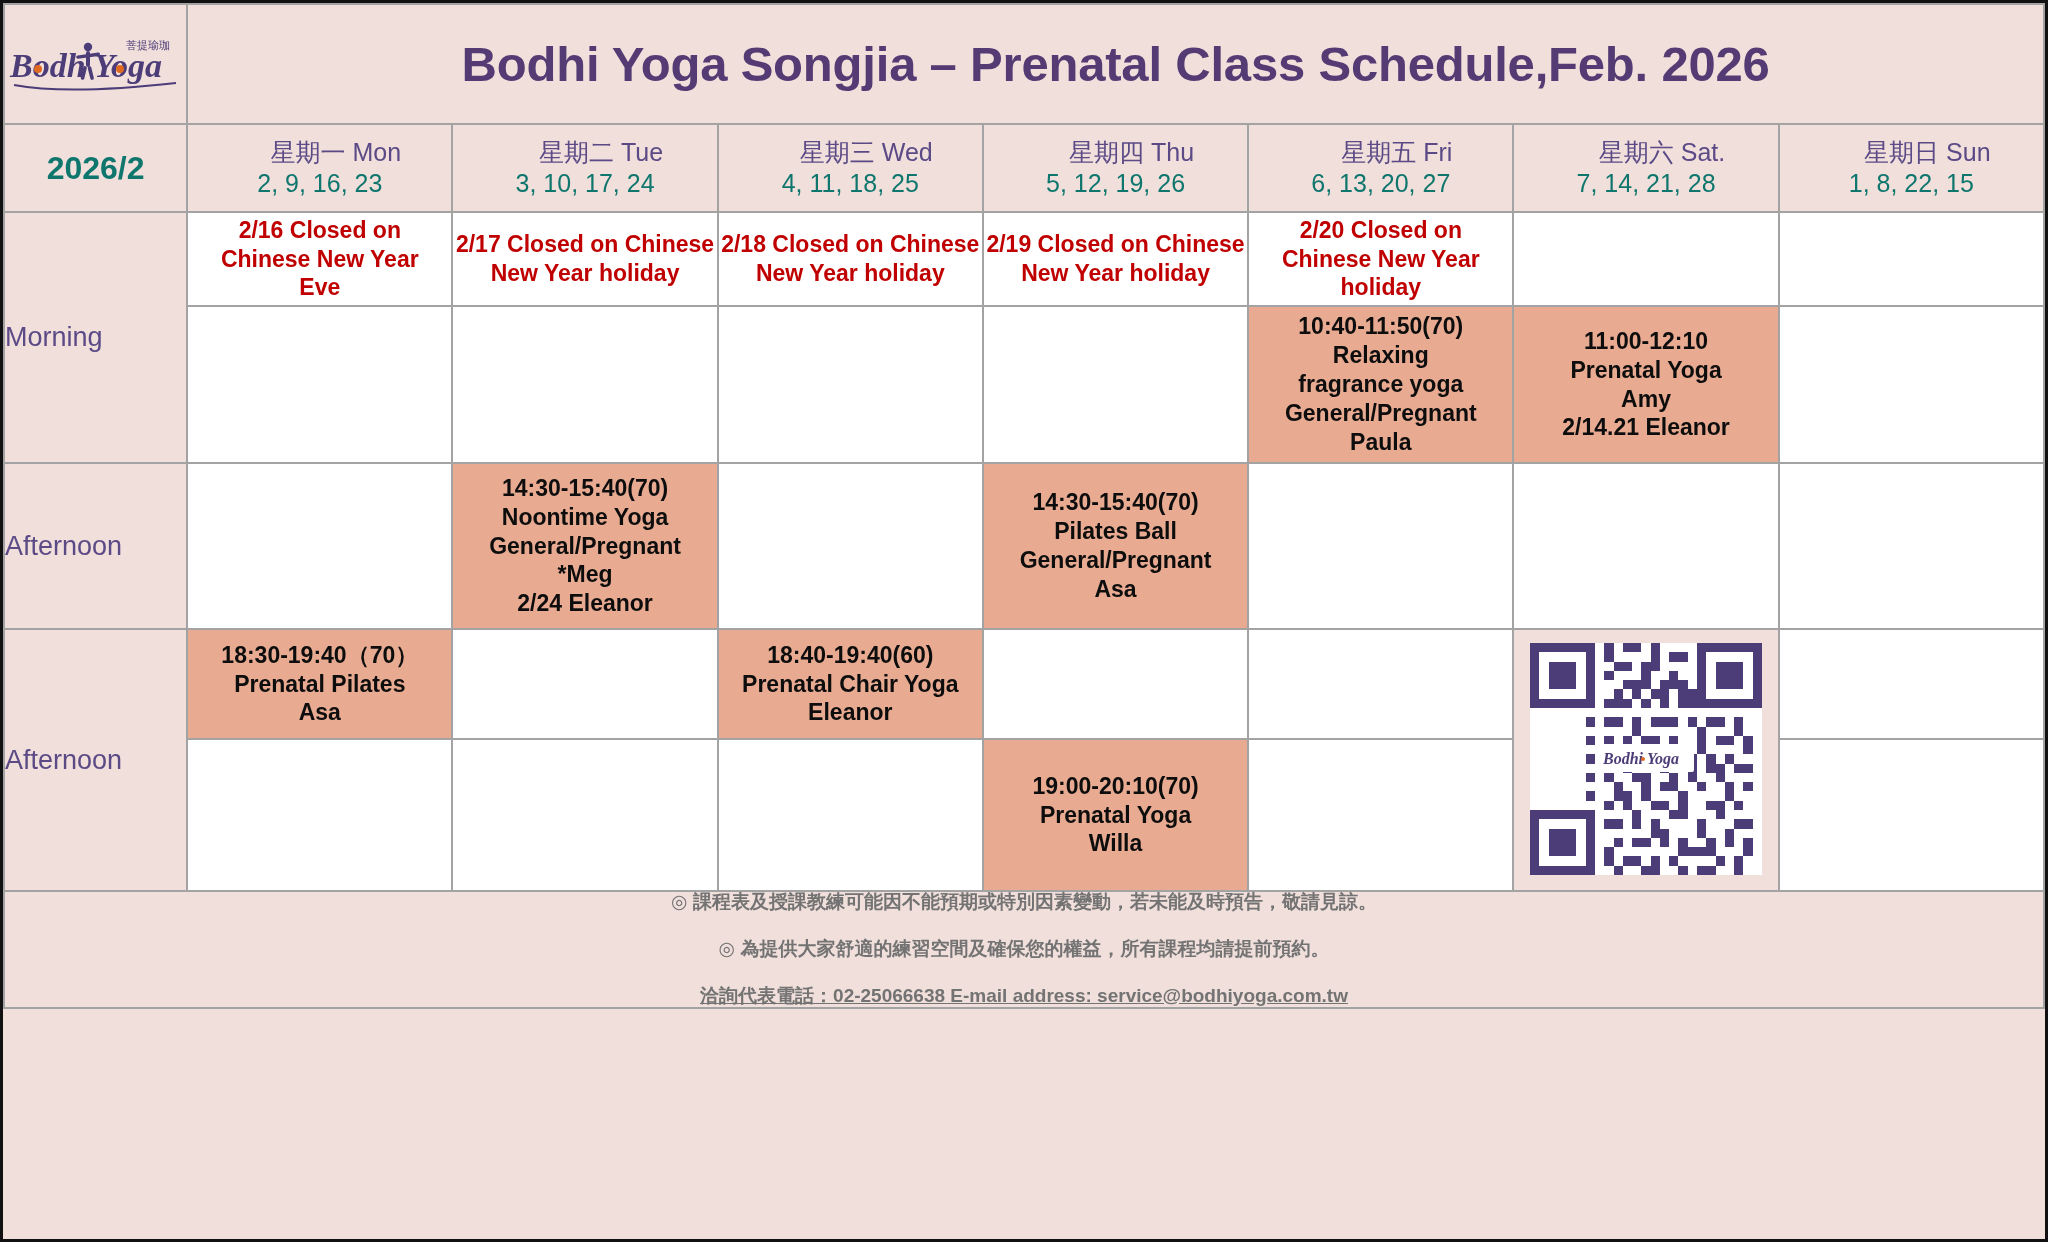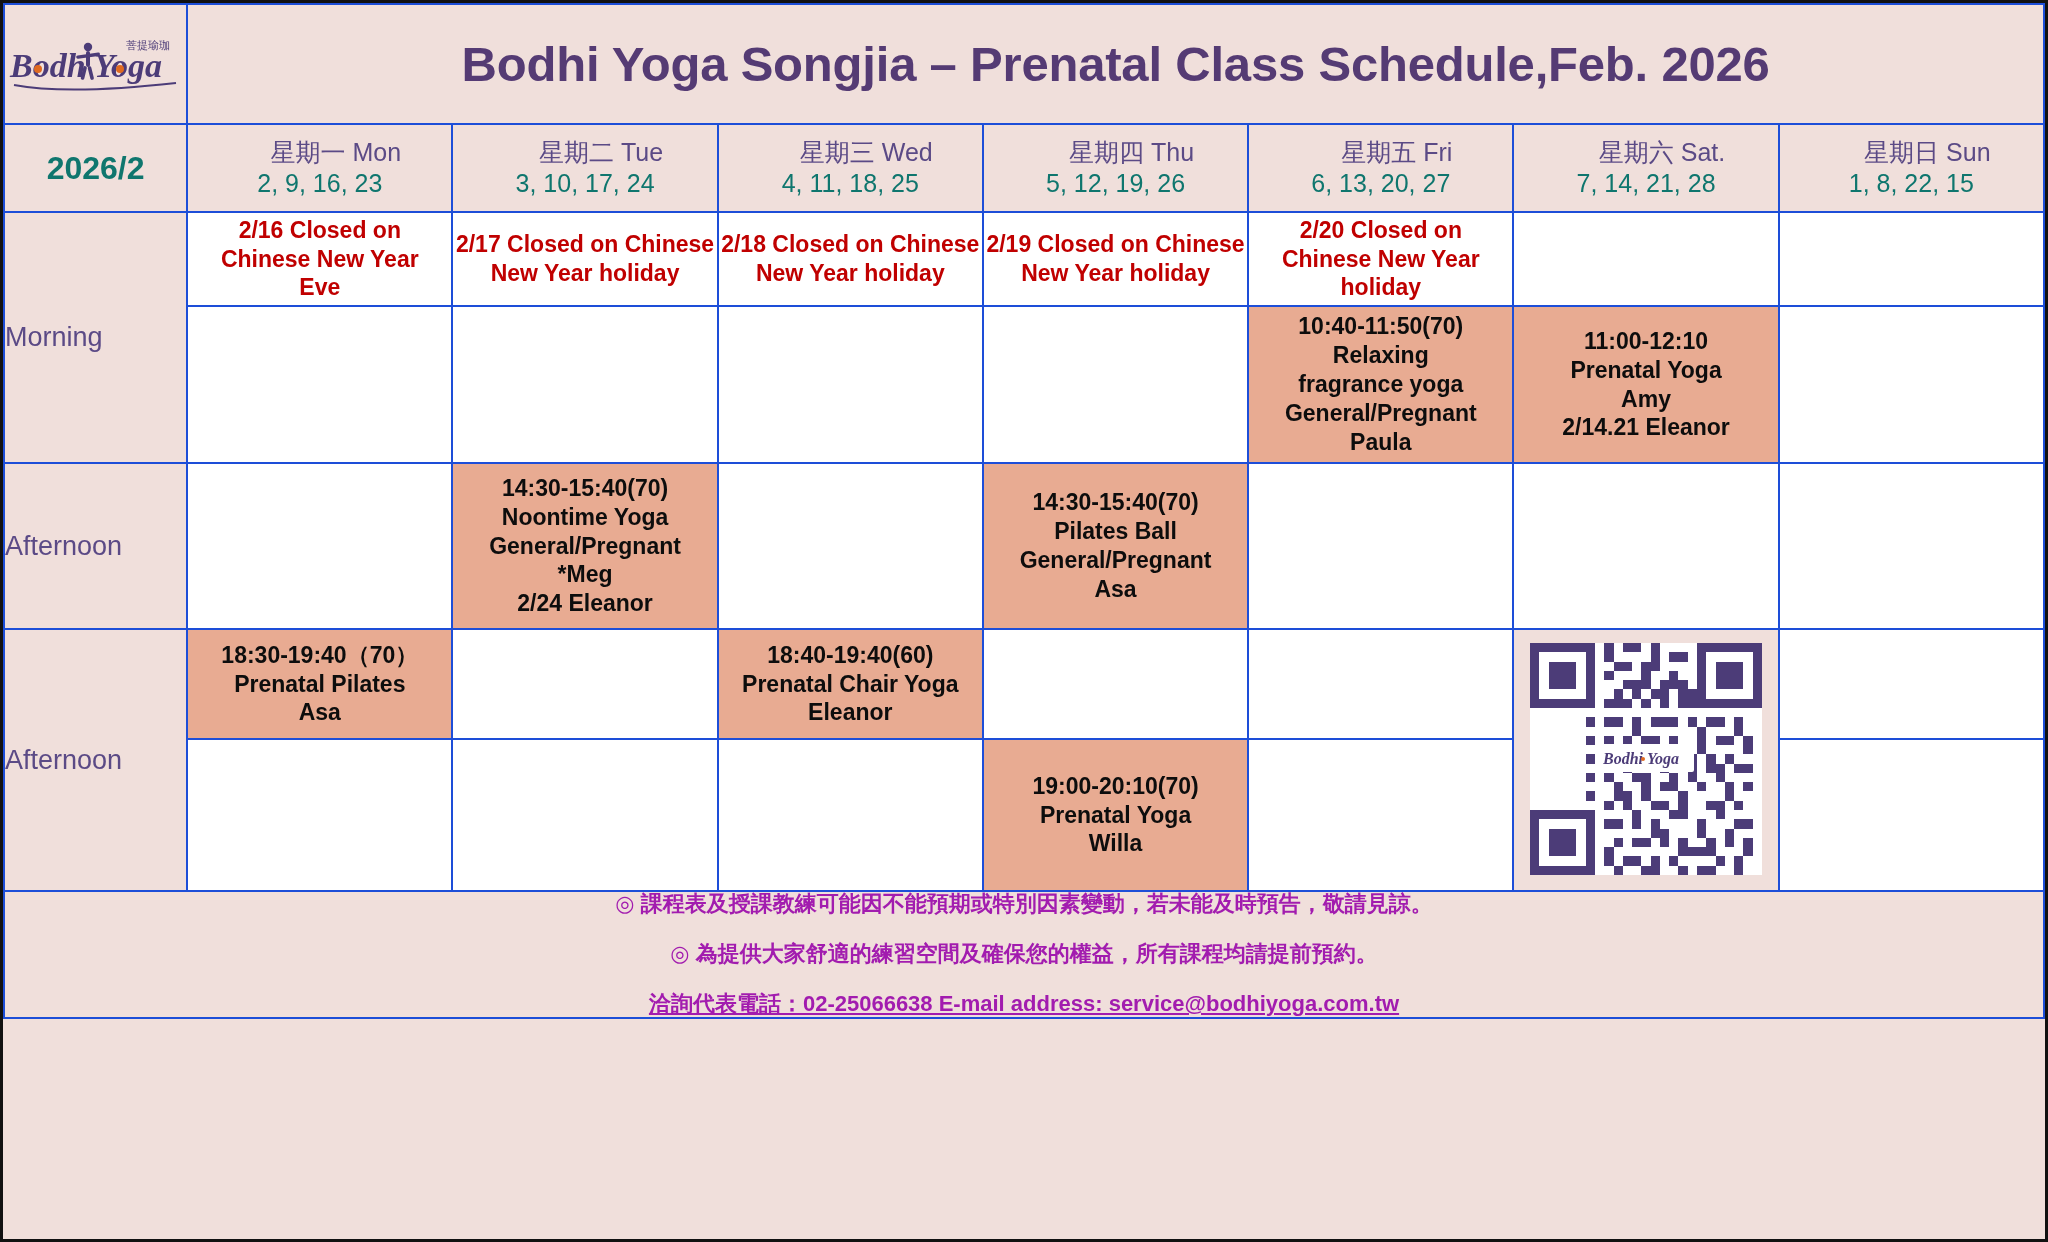--- a/index.html
+++ b/index.html
@@ -22,21 +22,21 @@
     box-sizing: border-box;
     border: 3px solid #111111;
   }
 
   table.schedule {
     width: 2042px;
     border-collapse: collapse;
     table-layout: fixed;
   }
   table.schedule td, table.schedule th {
-    border: 2px solid #1d4ed8;
+    border: 2px solid #a3a3a3;
     padding: 0;
     vertical-align: middle;
     background: #f0dfdb;
   }
 
   
   col.c-label { width: 183px; }
   col.c-day   { width: 265px; }
 
   
@@ -164,22 +164,22 @@
 
   
   .footer-cell {
     background: #f0dfdb;
     text-align: center;
     vertical-align: middle;
     padding: 16px 10px 18px 10px;
     border-top: 3px solid #101010;
   }
   .footer-line {
-    color: #a21caf;
-    font-size: 22px;
+    color: #737373;
+    font-size: 19px;
     font-weight: bold;
     line-height: 1.1;
     margin: 0 0 26px 0;
     font-family: "Liberation Sans", "DejaVu Sans", sans-serif;
   }
   .footer-line:last-child { margin-bottom: 0; text-decoration: underline; }
 </style>
 </head>
 <body>
 

